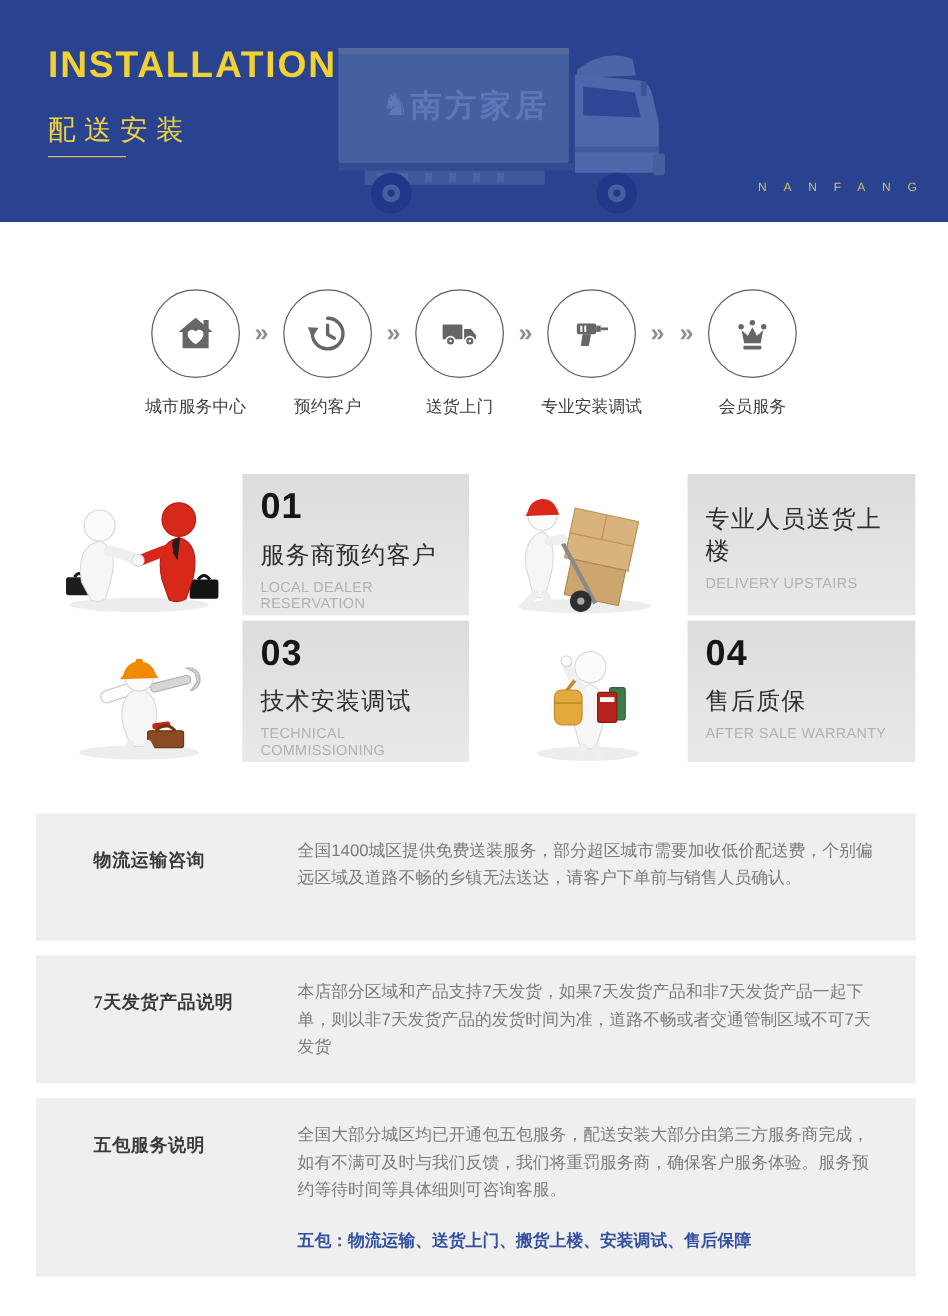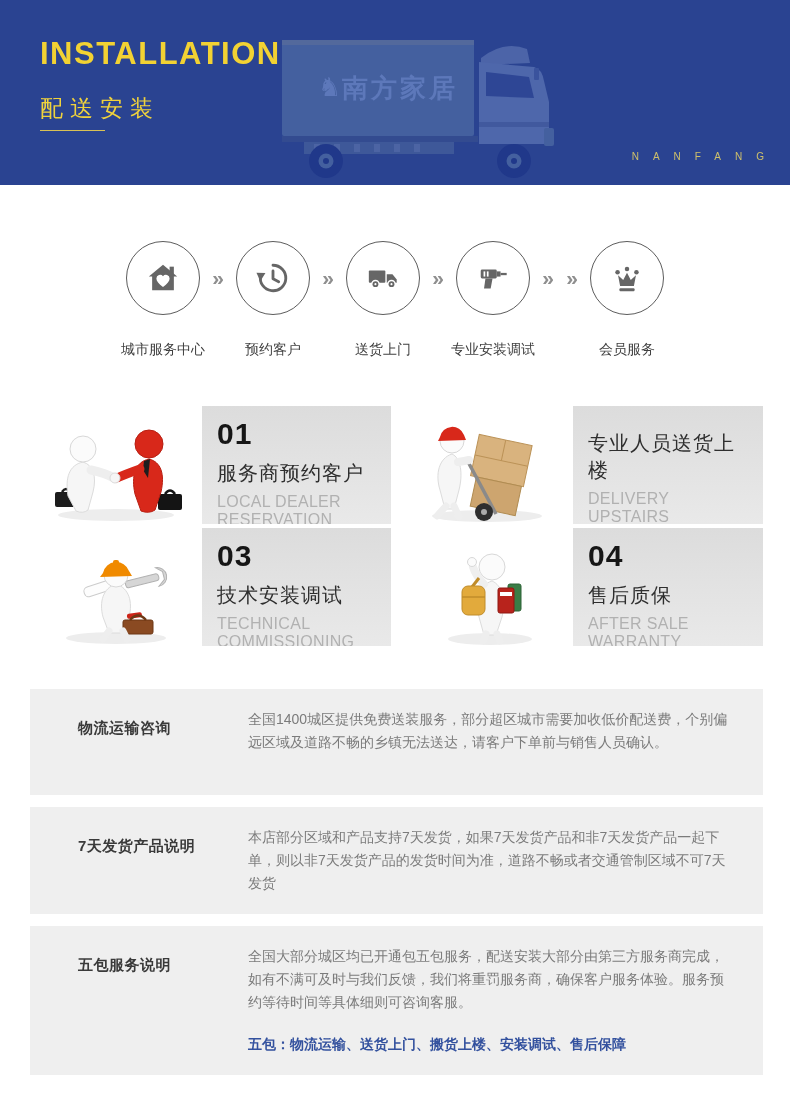--- a/index.html
+++ b/index.html
@@ -11,39 +11,39 @@
   .banner-title{position:absolute;left:40px;top:36px;font-size:31px;font-weight:700;letter-spacing:1.5px;color:#f2d233;}
   .banner-sub{position:absolute;left:40px;top:93px;font-size:23px;letter-spacing:7px;color:#f0d23c;}
   .banner-rule{position:absolute;left:40px;top:130px;width:65px;height:1px;background:#d9c155;}
   .banner-watermark{position:absolute;right:12px;top:151px;font-size:10px;letter-spacing:14px;color:#cfc06a;}
   .truck{position:absolute;left:278px;top:30px;}
 
   
   .steps{margin-top:56px;display:flex;justify-content:center;align-items:flex-start;}
   .step{width:86px;display:flex;flex-direction:column;align-items:center;}
   .step-circle{width:72px;height:72px;border:1px solid #5c5c5c;border-radius:50%;display:flex;align-items:center;justify-content:center;color:#666;background:#fff;}
-  .step-label{margin-top:26px;font-size:14px;color:#3f3f3f;white-space:nowrap;font-family:Liberation Mono, monospace;}
+  .step-label{margin-top:15px;font-size:14px;color:#3f3f3f;white-space:nowrap;font-family:Liberation Mono, monospace;}
   .step-sep{width:24px;height:74px;display:flex;align-items:center;justify-content:center;color:#8f8f8f;font-size:21px;font-weight:700;}
 
   
   .cards{margin:47px 27px 0 30px;display:grid;grid-template-columns:361px 362px;gap:4px 10px;}
   .card{height:118px;display:flex;overflow:hidden;}
   .card-img{flex:none;width:172px;background:#fff;display:flex;align-items:flex-end;justify-content:center;}
   .card-body{flex:1;background:linear-gradient(180deg,#dcdcdc,#e9e9e9);padding:13px 12px 0 15px;}
   .card-num{font-size:30px;font-weight:700;color:#161616;letter-spacing:1px;line-height:1;}
   .card-title{font-size:20px;color:#2e2e2e;margin-top:11px;letter-spacing:1px;}
-  .card-cap{font-size:16px;color:#b1b1b1;margin-top:6px;letter-spacing:.3px;}
+  .card-cap{font-size:12px;color:#b1b1b1;margin-top:6px;letter-spacing:.3px;}
 
   
   .notes{margin:43px 27px 0 30px;}
   .note{background:#efefef;display:flex;margin-bottom:12px;}
   .note:nth-child(1){min-height:106px;}
   .note:nth-child(2){min-height:104px;}
   .note:nth-child(3){min-height:148px;}
-  .note-title{flex:none;width:218px;box-sizing:border-box;padding:30px 0 0 48px;font-size:15px;font-weight:700;color:#3a3a3a;letter-spacing:.5px;}
+  .note-title{flex:none;width:218px;box-sizing:border-box;padding:30px 0 0 48px;font-size:15px;font-weight:700;color:#3a3a3a;letter-spacing:.5px;font-family:Liberation Serif, serif;}
   .note-body{flex:1;padding:19px 28px 19px 0;font-size:14px;line-height:23px;color:#7b7b7b;}
   .note-highlight{margin-top:19px;color:#33519e;font-weight:700;font-size:14px;}
 </style>
 </head>
 <body>
 
 <div class="page">
 
   <div class="banner">
     <svg class="truck" width="292" height="152" viewBox="0 0 292 152">

